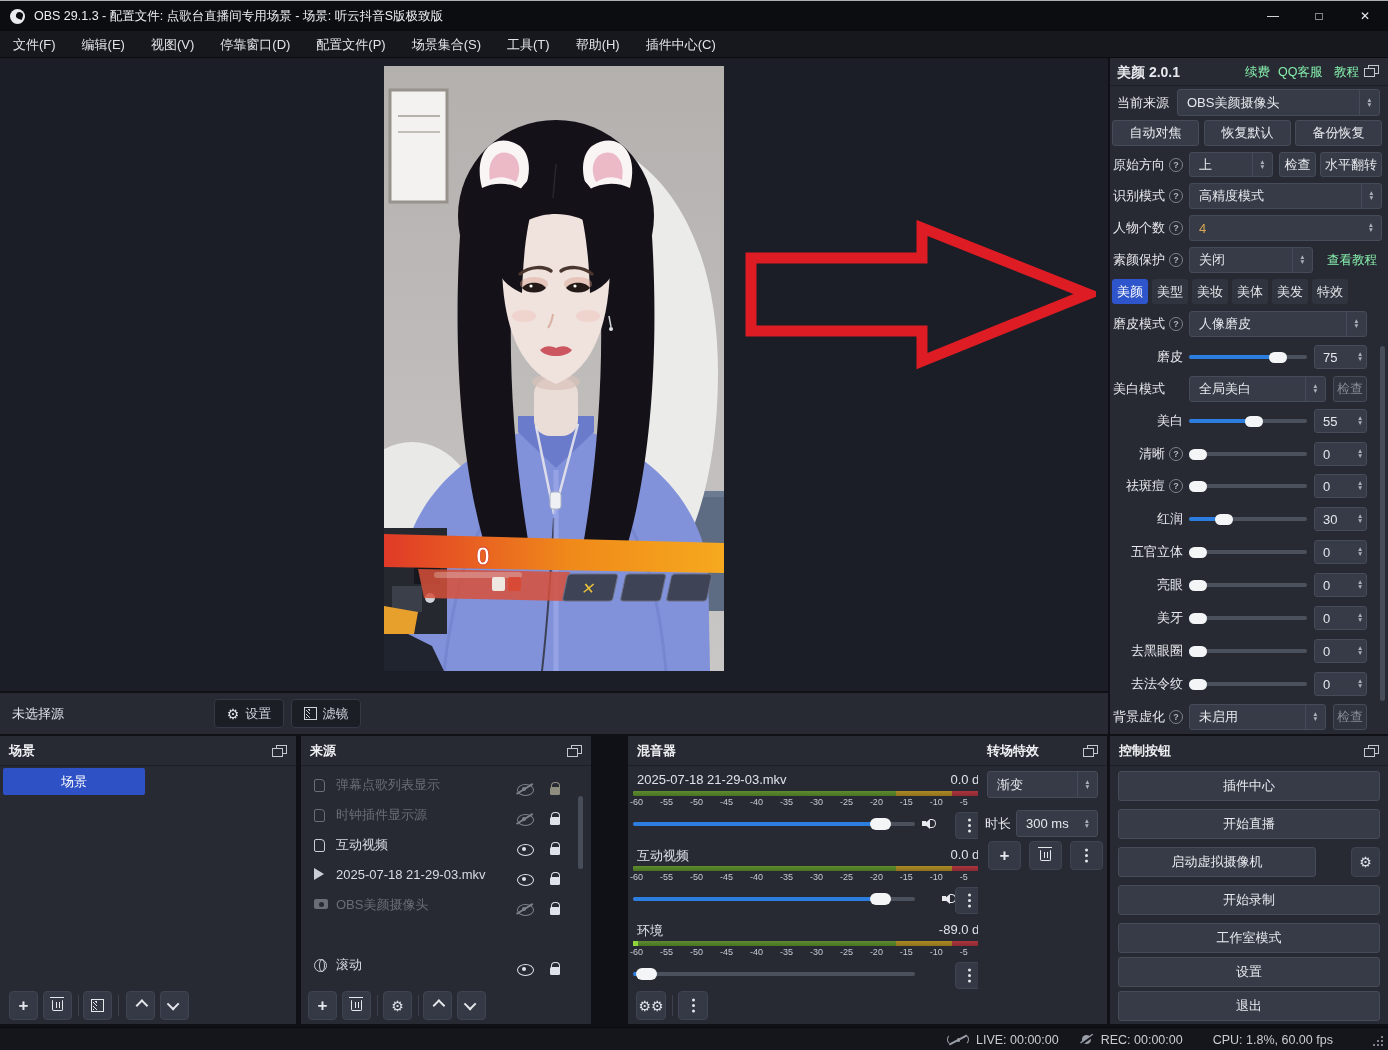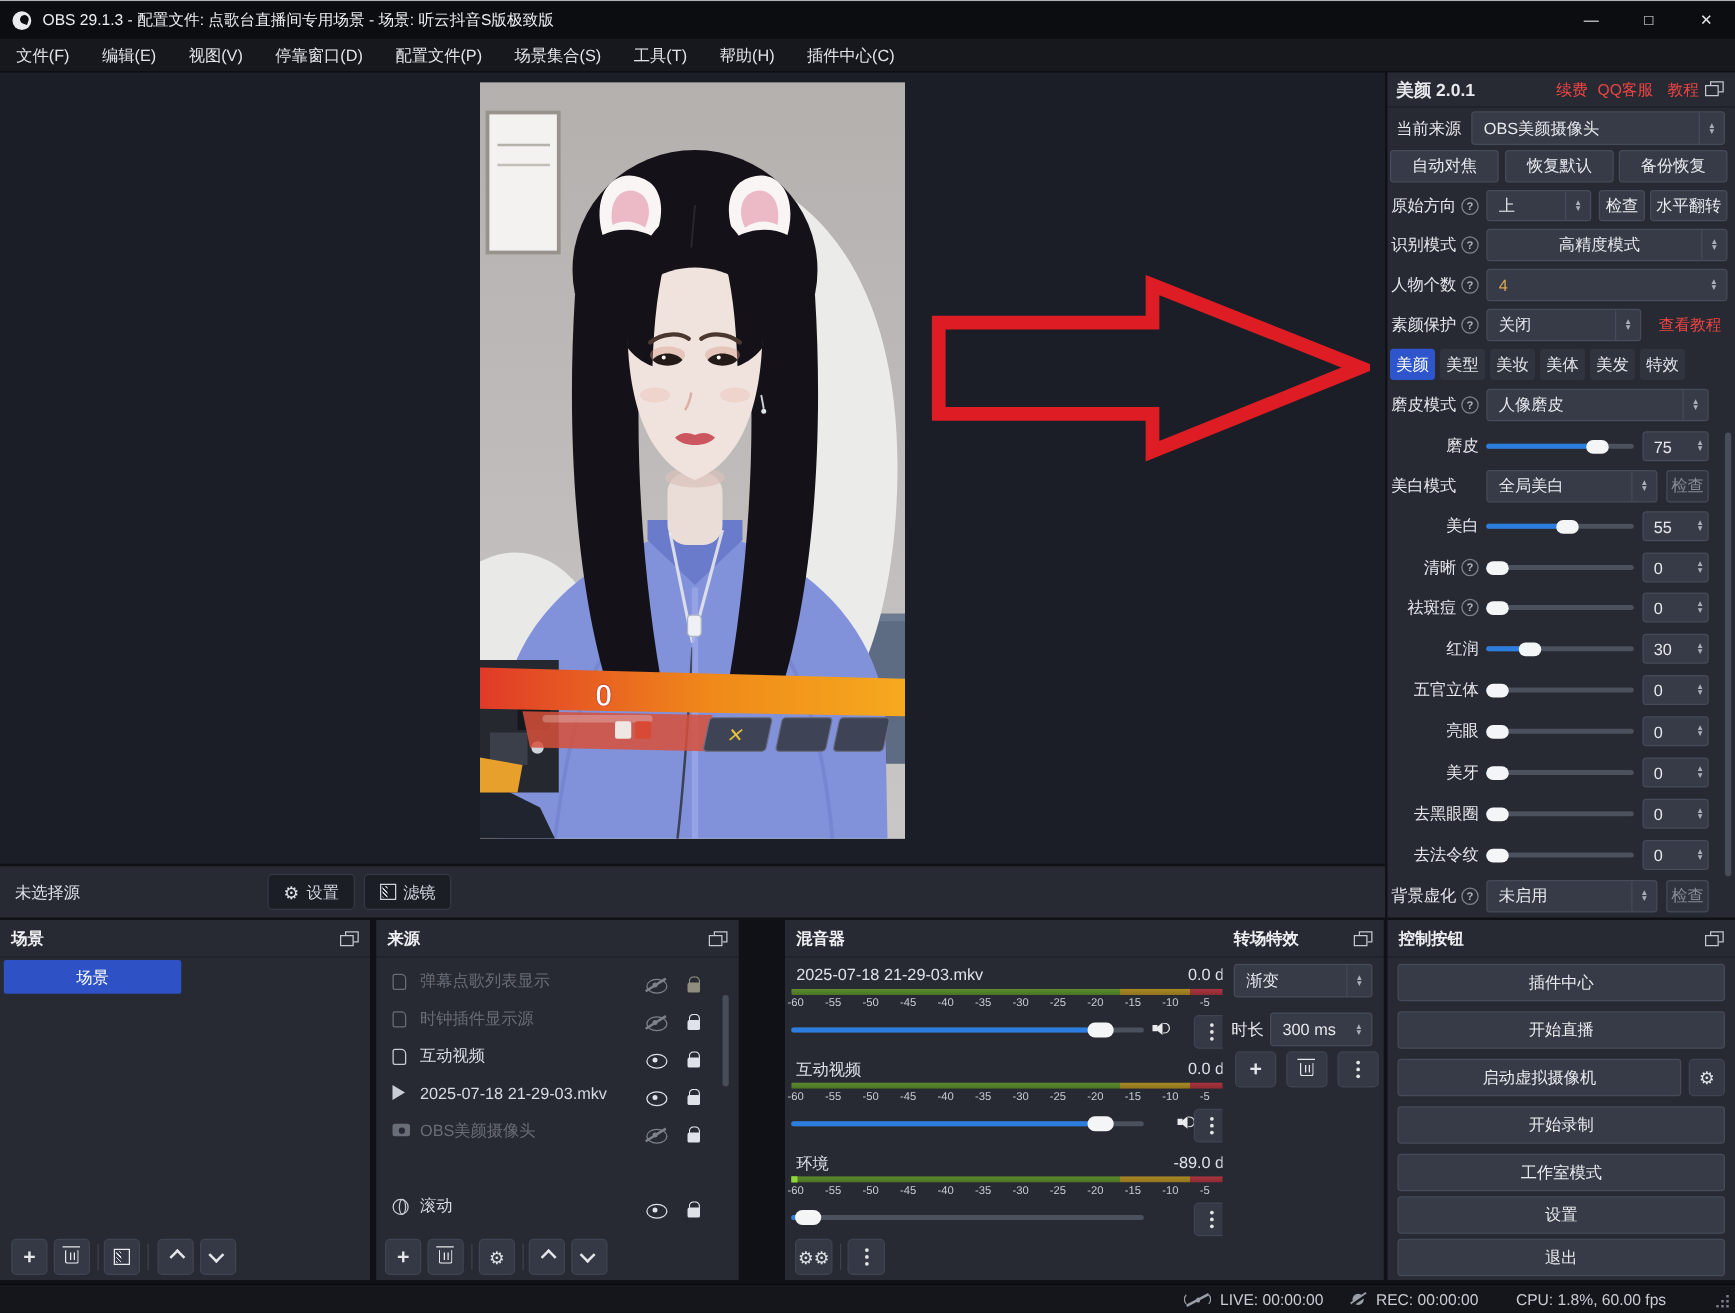--- a/index.html
+++ b/index.html
@@ -60,21 +60,21 @@
   .spin { position:absolute; left:204px; top:1px; width:53px; height:24px; background:#363b47; border:1px solid #454b58;
     border-radius:3px; display:flex; align-items:center; font-size:13px; }
   .spin .val { padding-left:8px; flex:1; }
   .spin .ud { padding-right:4px; }
 
   
   .tab { width:36px; height:25px; line-height:25px; text-align:center; background:#30343e; border-radius:3px; font-size:13px; color:#e4e6ea; }
   .tab.active { background:#2e55cb; color:#fff; }
 
   
-  .lnk { color:#ef4444; font-size:12.5px; }
+  .lnk { color:#86efac; font-size:12.5px; }
 
   
   .i-eye { position:relative; width:15px; height:10px; display:inline-block; }
   .i-eye::before { content:""; position:absolute; left:0; top:0; width:15px; height:10px; border:1.5px solid currentColor; border-radius:50%; }
   .i-eye::after { content:""; position:absolute; left:5px; top:3px; width:4px; height:4px; border-radius:50%; background:currentColor; }
   .i-eye .slash { position:absolute; left:-2px; top:4px; width:19px; height:1.6px; background:currentColor; transform:rotate(-32deg); }
   .i-lock { width:10px; height:8px; border-radius:1.5px; background:currentColor; position:relative; display:inline-block; }
   .i-lock::before { content:""; position:absolute; left:1px; top:-5px; width:7px; height:6px; border:1.6px solid currentColor; border-bottom:none; border-radius:4px 4px 0 0; }
   .i-page { width:11px; height:13px; border:1.6px solid currentColor; border-radius:2px 4px 2px 2px; display:inline-block; }
   .i-play { width:0; height:0; border-left:10px solid currentColor; border-top:6px solid transparent; border-bottom:6px solid transparent; display:inline-block; }
@@ -295,21 +295,21 @@
             <i>▴</i>
             <i>▾</i>
           </span>
         </span>
     </div>
     <div class="abs btn" style="left:169px;top:94px;width:37px;height:25px;">检查</div>
     <div class="abs btn" style="left:210px;top:94px;width:62px;height:25px;">水平翻转</div>
 
     <span class="abs" style="left:3px;top:125px;line-height:26px;font-size:13px;">识别模式</span>
     <span class="abs q" style="left:59px;top:131px;"></span>
-    <div class="abs dd" style="left:79px;top:125px;width:193px;height:26px;padding-left:48px;">
+    <div class="abs dd" style="left:79px;top:125px;width:193px;height:26px;">
       <span class="txt">高精度模式</span>
       <span class="arr">
           <span class="ud">
             <i>▴</i>
             <i>▾</i>
           </span>
         </span>
     </div>
 
     <span class="abs" style="left:3px;top:157px;line-height:26px;font-size:13px;">人物个数</span>
@@ -777,21 +777,21 @@
     <div class="abs toolbtn" style="left:92px;top:105px;width:33px;height:29px;">
         <span class="i-dots"></span>
       </div>
   </div>
 
   <div class="abs dock" style="left:1110px;top:735px;width:278px;height:288px;">
     <div class="dockhead">控制按钮</div>
     <span class="pop"></span>
     <div class="abs btn" style="left:8px;top:35px;width:262px;height:30px;">插件中心</div>
     <div class="abs btn" style="left:8px;top:73px;width:262px;height:30px;">开始直播</div>
-    <div class="abs btn" style="left:8px;top:111px;width:227px;height:30px;">启动虚拟摄像机</div>
+    <div class="abs btn" style="left:8px;top:111px;width:198px;height:30px;">启动虚拟摄像机</div>
     <div class="abs toolbtn" style="left:241px;top:111px;width:29px;height:30px;">
         <span class="i-gear">⚙</span>
       </div>
     <div class="abs btn" style="left:8px;top:187px;width:262px;height:30px;">工作室模式</div>
     <div class="abs btn" style="left:8px;top:149px;width:262px;height:30px;">开始录制</div>
     <div class="abs btn" style="left:8px;top:221px;width:262px;height:30px;">设置</div>
     <div class="abs btn" style="left:8px;top:255px;width:262px;height:30px;">退出</div>
   </div>
 
   <div class="abs statusbar">

